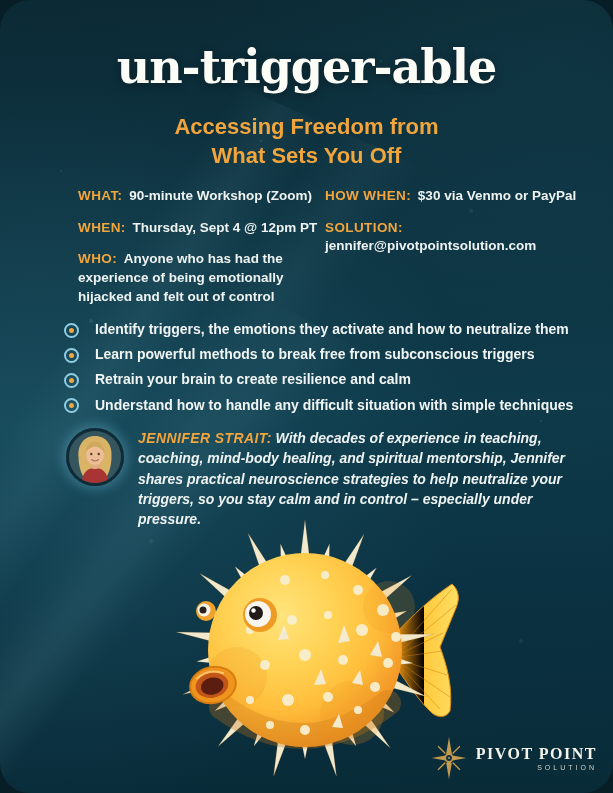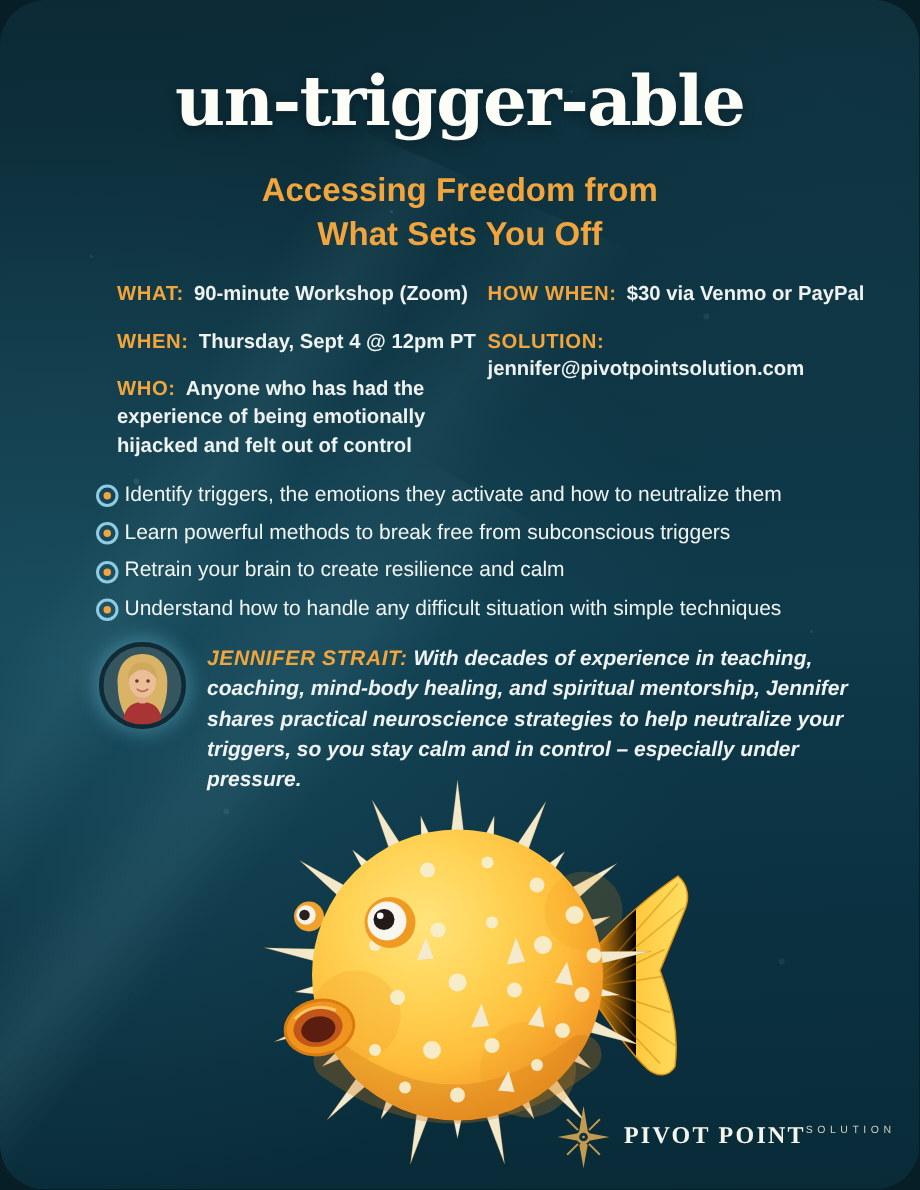--- a/index.html
+++ b/index.html
@@ -31,37 +31,37 @@
   .subtitle span{display:block;}
 
   .details{position:absolute; top:187px; left:78px; display:flex;justify-content:space-between;}
   .col-left{width:247px;}
   .col-right{width:286px;}
   .detail-row{margin-bottom:13px; font-size:13.5px; line-height:1.38; color:#eef3f1;}
   .detail-row .lbl{color:#F1A53C; font-weight:700; letter-spacing:.4px; margin-right:3px;}
   .detail-row .val{color:#eef3f1; font-weight:600;}
 
   .bullets{position:absolute; top:320px; left:64px; width:520px; margin:0; padding:0; list-style:none;}
-  .bullets li{display:flex; align-items:flex-end; gap:4px; margin-bottom:7px;
-    font-size:14px; font-weight:400; line-height:1.3; color:#f0f4f2;}
+  .bullets li{display:flex; align-items:center; gap:16px; margin-bottom:7px;
+    font-size:14px; font-weight:700; line-height:1.3; color:#f0f4f2;}
   .tgt{flex:0 0 auto; margin-top:2px; width:11px; height:11px; border-radius:50%;
     border:2px solid #8FCCE4; position:relative;}
   .tgt::after{content:""; position:absolute; left:3px; top:3px; width:5px; height:5px;
     border-radius:50%; background:#F1A53C;}
 
   .bio{position:absolute; top:428px; left:66px; width:508px; display:flex; gap:14px; align-items:flex-start;}
   .avatar{flex:0 0 auto; width:52px; height:52px; border-radius:50%; overflow:hidden;
     border:3px solid #102b35; box-shadow:0 0 12px 3px rgba(130,205,235,.35);}
   .bio p{margin:0; font-size:14px; line-height:1.45; color:#eef3f1; font-weight:600;font-style:italic;}
   .bio .name{color:#F1A53C; font-weight:700; letter-spacing:.4px;}
 
   .fish{position:absolute; left:100px; top:515px; width:440px; height:280px;}
 
   .logo{position:absolute; right:16px; bottom:12px; display:flex; align-items:center; gap:7px;}
-  .logo-text{display:flex; flex-direction:row; align-items:flex-start;}
+  .logo-text{display:flex; flex-direction:column; align-items:flex-end;}
   .logo-name{font-family:"Liberation Serif", serif; font-weight:600; font-size:16px;
     letter-spacing:1.5px; color:#f4f4ea; white-space:nowrap;}
   .logo-tag{font-size:7px; letter-spacing:3px; color:#cdd2c8; margin-top:1px;}
 </style>
 </head>
 <body>
 
 <div class="poster">
   <div class="ray ray1"></div>
   <div class="ray ray2"></div>

